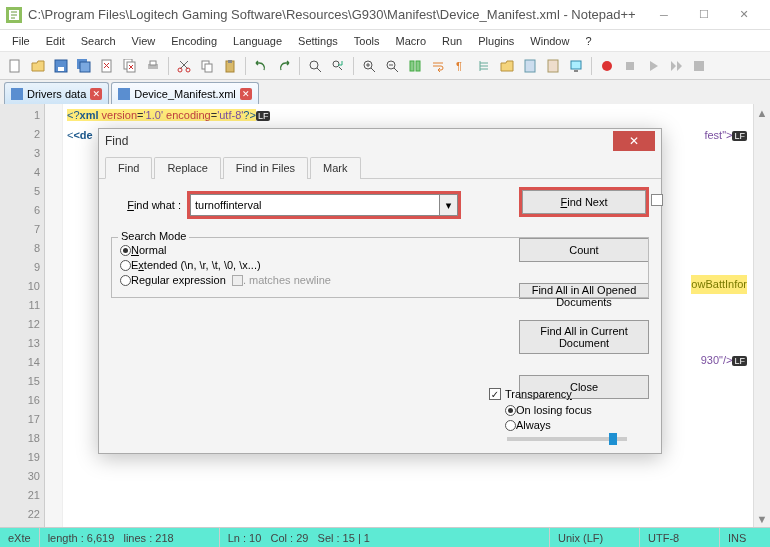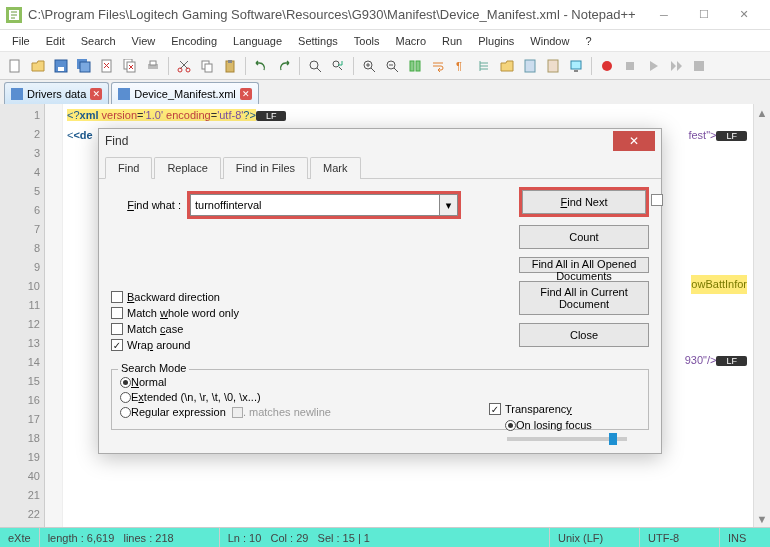--- a/index.html
+++ b/index.html
@@ -30,21 +30,21 @@
 
 
 .editor { display:flex; height: calc(547px - 30px - 22px - 28px - 24px - 20px); background:#fff; position:relative; }
 .gutter { width:45px; background:#e8e8e8; text-align:right; padding:2px 4px; color:#888; font-family: Consolas, monospace; font-size:12px; line-height:19px; border-right:1px solid #ccc; }
 .foldcol { width:18px; background:#f6f6f6; border-right:1px solid #eee; }
 .code { flex:1; padding:2px 4px; font-family:Consolas, monospace; font-size:12px; line-height:19px; white-space:pre; color:#333; position:relative; }
 .code .xmlpunc { color:#1b588c; }
 .code .xmltag { color:#1b588c; font-weight:bold; }
 .code .xmlattr { color:#c04040; }
 .code .xmlval { color:#7a4fa0; }
-.code .lf { background:#333; color:#fff; font-size:9px; padding:0 10px; border-radius:2px; }
+.code .lf { background:#333; color:#fff; font-size:9px; padding:0 2px; border-radius:2px; }
 .hlattr { color:#7a7a00; }
 .scrollbar-v { width:17px; background:#f0f0f0; border-left:1px solid #ddd; display:flex; flex-direction:column; }
 .scrollbar-v .arrow { height:17px; display:flex; align-items:center; justify-content:center; color:#888; }
 .scrollbar-v .track { flex:1; }
 
 
 .status { position:absolute; bottom:0; left:0; right:0; height:20px; background:#5eead4; border-top:1px solid #ccc; display:flex; align-items:flex-start; font-size:11px; color:#444; }
 .status .cell { padding:0 8px; border-right:1px solid #ccc; height:100%; display:flex; align-items:center; }
 
 
@@ -54,21 +54,21 @@
 .find-title .closebtn { width:42px; height:20px; background:#c94f4a; color:#fff; display:flex; align-items:center; justify-content:center; font-size:12px; }
 .find-tabs { display:flex; padding: 0 6px; border-bottom:1px solid #ccc; margin-top:3px; }
 .find-tab { padding:4px 12px; border:1px solid #ccc; border-bottom:none; background:#f4f4f4; margin-right:2px; font-size:11px; color:#333; border-radius:2px 2px 0 0; position:relative; top:1px; }
 .find-tab.active { background:#f4f4f4; border-bottom:1px solid #f4f4f4; }
 .find-body { padding: 12px 12px 8px 12px; position:relative; height:calc(100% - 50px); }
 .find-row { display:flex; align-items:center; margin-bottom:8px; }
 .find-row label { width:70px; text-align:right; margin-right:6px; font-size:11px; }
 .find-input-wrap { border:3px solid #d9534f; display:flex; align-items:center; }
 .find-input { width:250px; height:22px; border:1px solid #888; padding:0 4px; font-size:11px; }
 .find-dd { width:18px; height:22px; border:1px solid #888; border-left:none; background:#eee; display:flex; align-items:center; justify-content:center; }
-.find-btns { position:absolute; right:12px; top:8px; width:130px; display:flex; flex-direction:column; gap:8px; }
+.find-btns { position:absolute; right:12px; top:8px; width:130px; display:flex; flex-direction:column; gap:21px; }
 .find-btns button { height:24px; background:#e8e8e8; border:1px solid #999; font-size:11px; cursor:pointer; }
 .find-btns .primary-wrap { border:3px solid #d9534f; }
 .find-btns .primary-wrap button { width:100%; }
 .extra-chk { position:absolute; right:-2px; top:15px; width:12px; height:12px; border:1px solid #888; background:#fff; }
 .chkgroup { margin-top:72px; }
 .chkline { display:flex; align-items:center; gap:4px; margin-bottom:4px; font-size:11px; }
 .chkline .box { width:12px; height:12px; border:1px solid #666; background:#fff; display:flex; align-items:center; justify-content:center; font-size:10px; color:#222; }
 .chkline .box.checked::after { content:"✓"; }
 .fieldset { border:1px solid #bbb; padding:6px 8px 8px 8px; margin-top:8px; position:relative; }
 .fieldset .legend { position:absolute; top:-8px; left:6px; background:#f4f4f4; padding:0 3px; font-size:11px; }
@@ -317,21 +317,21 @@
       <div>10</div>
       <div>11</div>
       <div>12</div>
       <div>13</div>
       <div>14</div>
       <div>15</div>
       <div>16</div>
       <div>17</div>
       <div>18</div>
       <div>19</div>
-      <div>40</div>
+      <div>30</div>
       <div>21</div>
       <div>22</div>
       <div>23</div>
       <div>24</div>
   </div>
   <div class="foldcol"></div>
   <div class="code"><span style="background:#ffeb7a"><span class="xmlpunc">&lt;?</span><span class="xmltag">xml</span> <span class="xmlattr">version</span>=<span class="xmlval">'1.0'</span> <span class="xmlattr">encoding</span>=<span class="xmlval">'utf-8'</span><span class="xmlpunc">?&gt;</span></span><span class="lf">LF</span>
 <span class="xmlpunc">&lt;</span><span class="xmltag">&lt;de</span><span style="position:absolute; right:6px;"><span class="xmlval">fest"&gt;</span><span class="lf">LF</span></span>
 
 
@@ -401,38 +401,20 @@
     <div class="find-btns">
       <div class="primary-wrap">
         <button><u class="acc">F</u>ind Next</button>
       </div>
       <button>Count</button>
       <button style="height:16px;white-space:normal;line-height:1.1">Find All in All Opened Documents</button>
       <button style="height:34px;white-space:normal;line-height:1.1">Find All in Current Document</button>
       <button>Close</button>
     </div>
 
-    <div class="chkgroup">
-      <div class="chkline">
-          <div class="box"></div>
-          <span><u class="acc">B</u>ackward direction</span>
-        </div>
-      <div class="chkline">
-          <div class="box"></div>
-          <span>Match <u class="acc">w</u>hole word only</span>
-        </div>
-      <div class="chkline">
-          <div class="box"></div>
-          <span>Match <u class="acc">c</u>ase</span>
-        </div>
-      <div class="chkline">
-          <div class="box checked"></div>
-          <span>Wra<u class="acc">p</u> around</span>
-        </div>
-    </div>
 
     <div style="display:flex; gap:30px; margin-top:10px;">
       <div class="fieldset" style="flex:1">
         <div class="legend">Search Mode</div>
         <div class="rline">
             <div class="radio sel"></div>
             <span><u class="acc">N</u>ormal</span>
           </div>
         <div class="rline">
             <div class="radio"></div>
@@ -444,18 +426,22 @@
 
     <div class="trans-box">
       <div class="chkline">
           <div class="box checked"></div>
           <span>Transparenc<u class="acc">y</u></span>
         </div>
       <div class="rline" style="margin-left:16px">
           <div class="radio sel"></div>
           <span>On losing focus</span>
         </div>
+      <div class="rline" style="margin-left:16px">
+          <div class="radio"></div>
+          <span>Always</span>
+        </div>
       <div class="slider">
           <div class="thumb"></div>
         </div>
     </div>
   </div>
 </div>
 
 </body></html>

